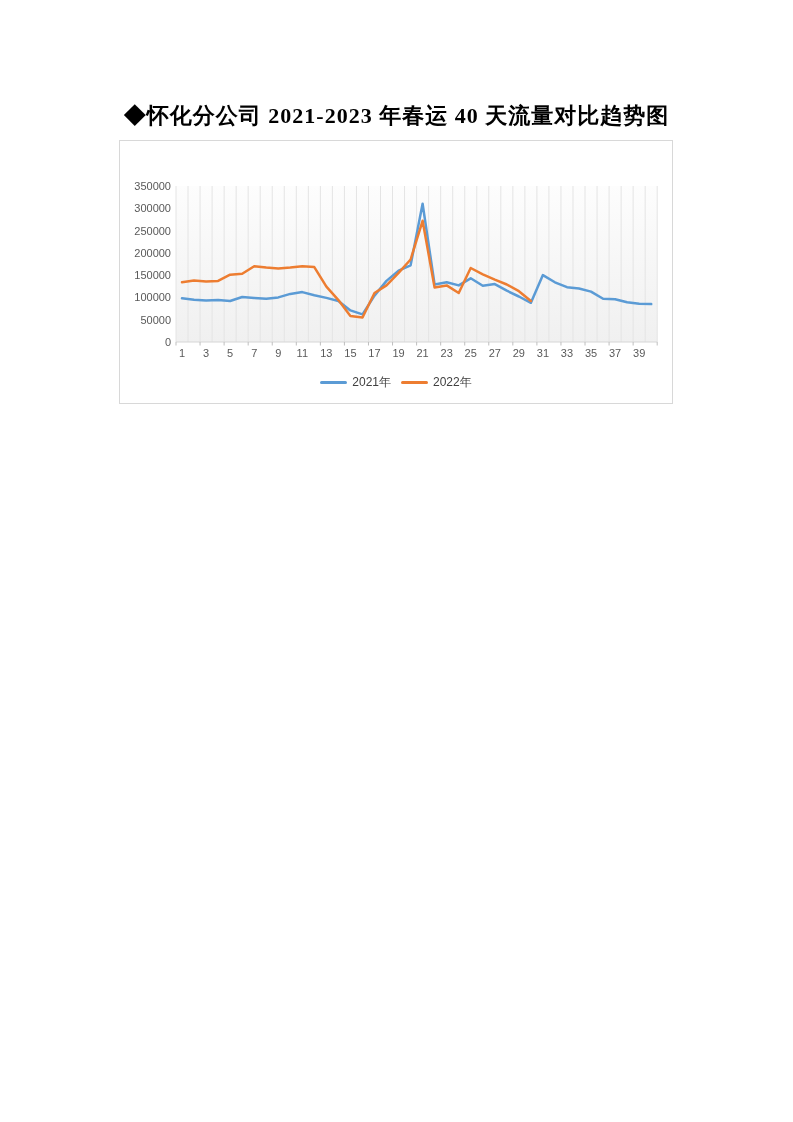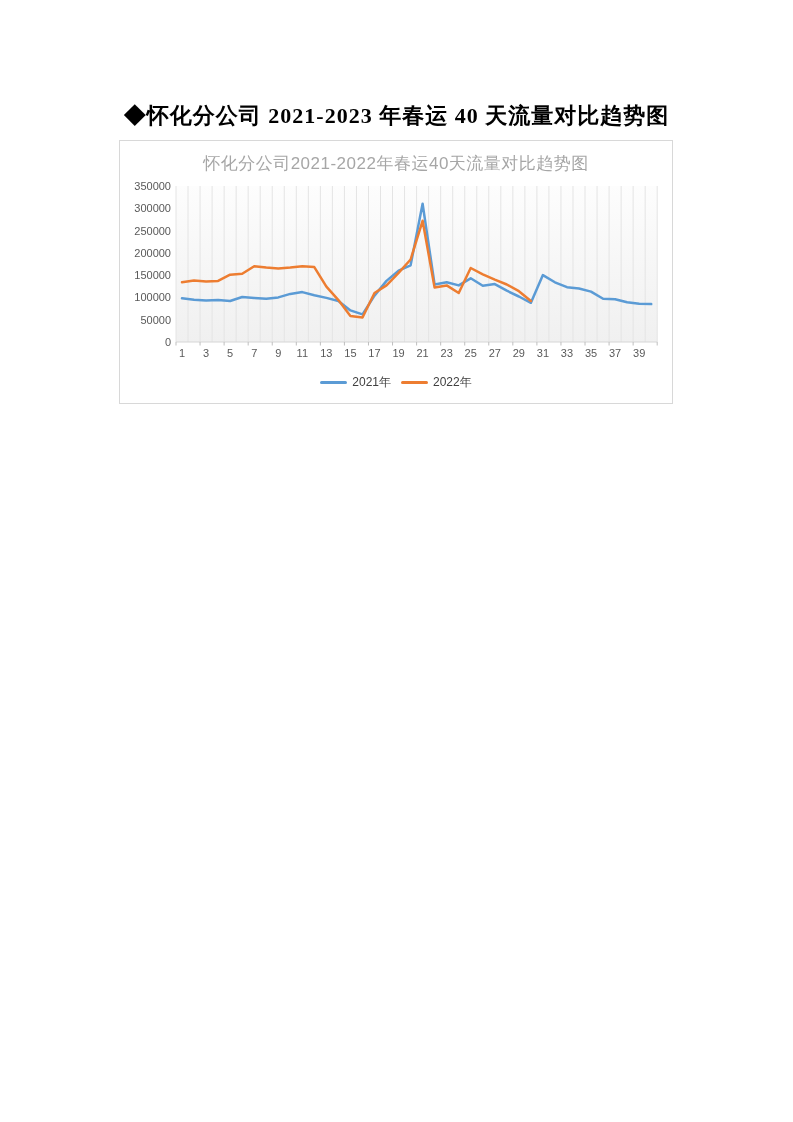--- a/index.html
+++ b/index.html
@@ -162,21 +162,20 @@
           <text x="422.915" y="216" text-anchor="middle" class="axis-label">31</text>
           <text x="446.975" y="216" text-anchor="middle" class="axis-label">33</text>
           <text x="471.035" y="216" text-anchor="middle" class="axis-label">35</text>
           <text x="495.095" y="216" text-anchor="middle" class="axis-label">37</text>
           <text x="519.155" y="216" text-anchor="middle" class="axis-label">39</text>
         </g>
         <polyline points="62.0,157.3 74.0,158.7 86.1,159.5 98.1,159.1 110.1,160.0 122.2,156.0 134.2,156.9 146.2,157.8 158.3,156.4 170.3,152.9 182.3,151.1 194.3,154.2 206.4,156.9 218.4,160.0 230.4,169.4 242.5,173.4 254.5,154.6 266.5,139.9 278.6,129.7 290.6,124.3 302.6,62.8 314.6,143.5 326.7,141.3 338.7,144.4 350.7,137.3 362.8,144.8 374.8,143.1 386.8,149.7 398.9,155.5 410.9,161.8 422.9,134.1 434.9,141.3 447.0,146.2 459.0,147.5 471.0,150.6 483.1,157.8 495.1,158.2 507.1,161.3 519.2,162.7 531.2,163.1" fill="none" stroke="#5B9BD5" stroke-width="2.5" stroke-linejoin="round" stroke-linecap="round"></polyline>
         <polyline points="62.0,141.3 74.0,139.5 86.1,140.4 98.1,139.9 110.1,133.7 122.2,132.8 134.2,125.2 146.2,126.6 158.3,127.5 170.3,126.6 182.3,125.2 194.3,126.1 206.4,145.7 218.4,159.1 230.4,175.1 242.5,176.5 254.5,152.0 266.5,144.4 278.6,131.9 290.6,118.5 302.6,79.8 314.6,146.6 326.7,144.4 338.7,152.0 350.7,127.0 362.8,133.3 374.8,138.6 386.8,143.5 398.9,150.2 410.9,160.0" fill="none" stroke="#ED7D31" stroke-width="2.5" stroke-linejoin="round" stroke-linecap="round"></polyline>
       </svg>
 
-    <div class="chart-title">怀化分公司2021-2022年春运40天流量对比趋势图</div>
 
     <div class="legend">
       <div class="legend-item">
         <span class="legend-line" id="legend-line-0" style="background: rgb(91, 155, 213);"></span>
         <span>2021年</span>
       </div>
       <div class="legend-item">
         <span class="legend-line" id="legend-line-1" style="background: rgb(237, 125, 49);"></span>
         <span>2022年</span>
       </div>

